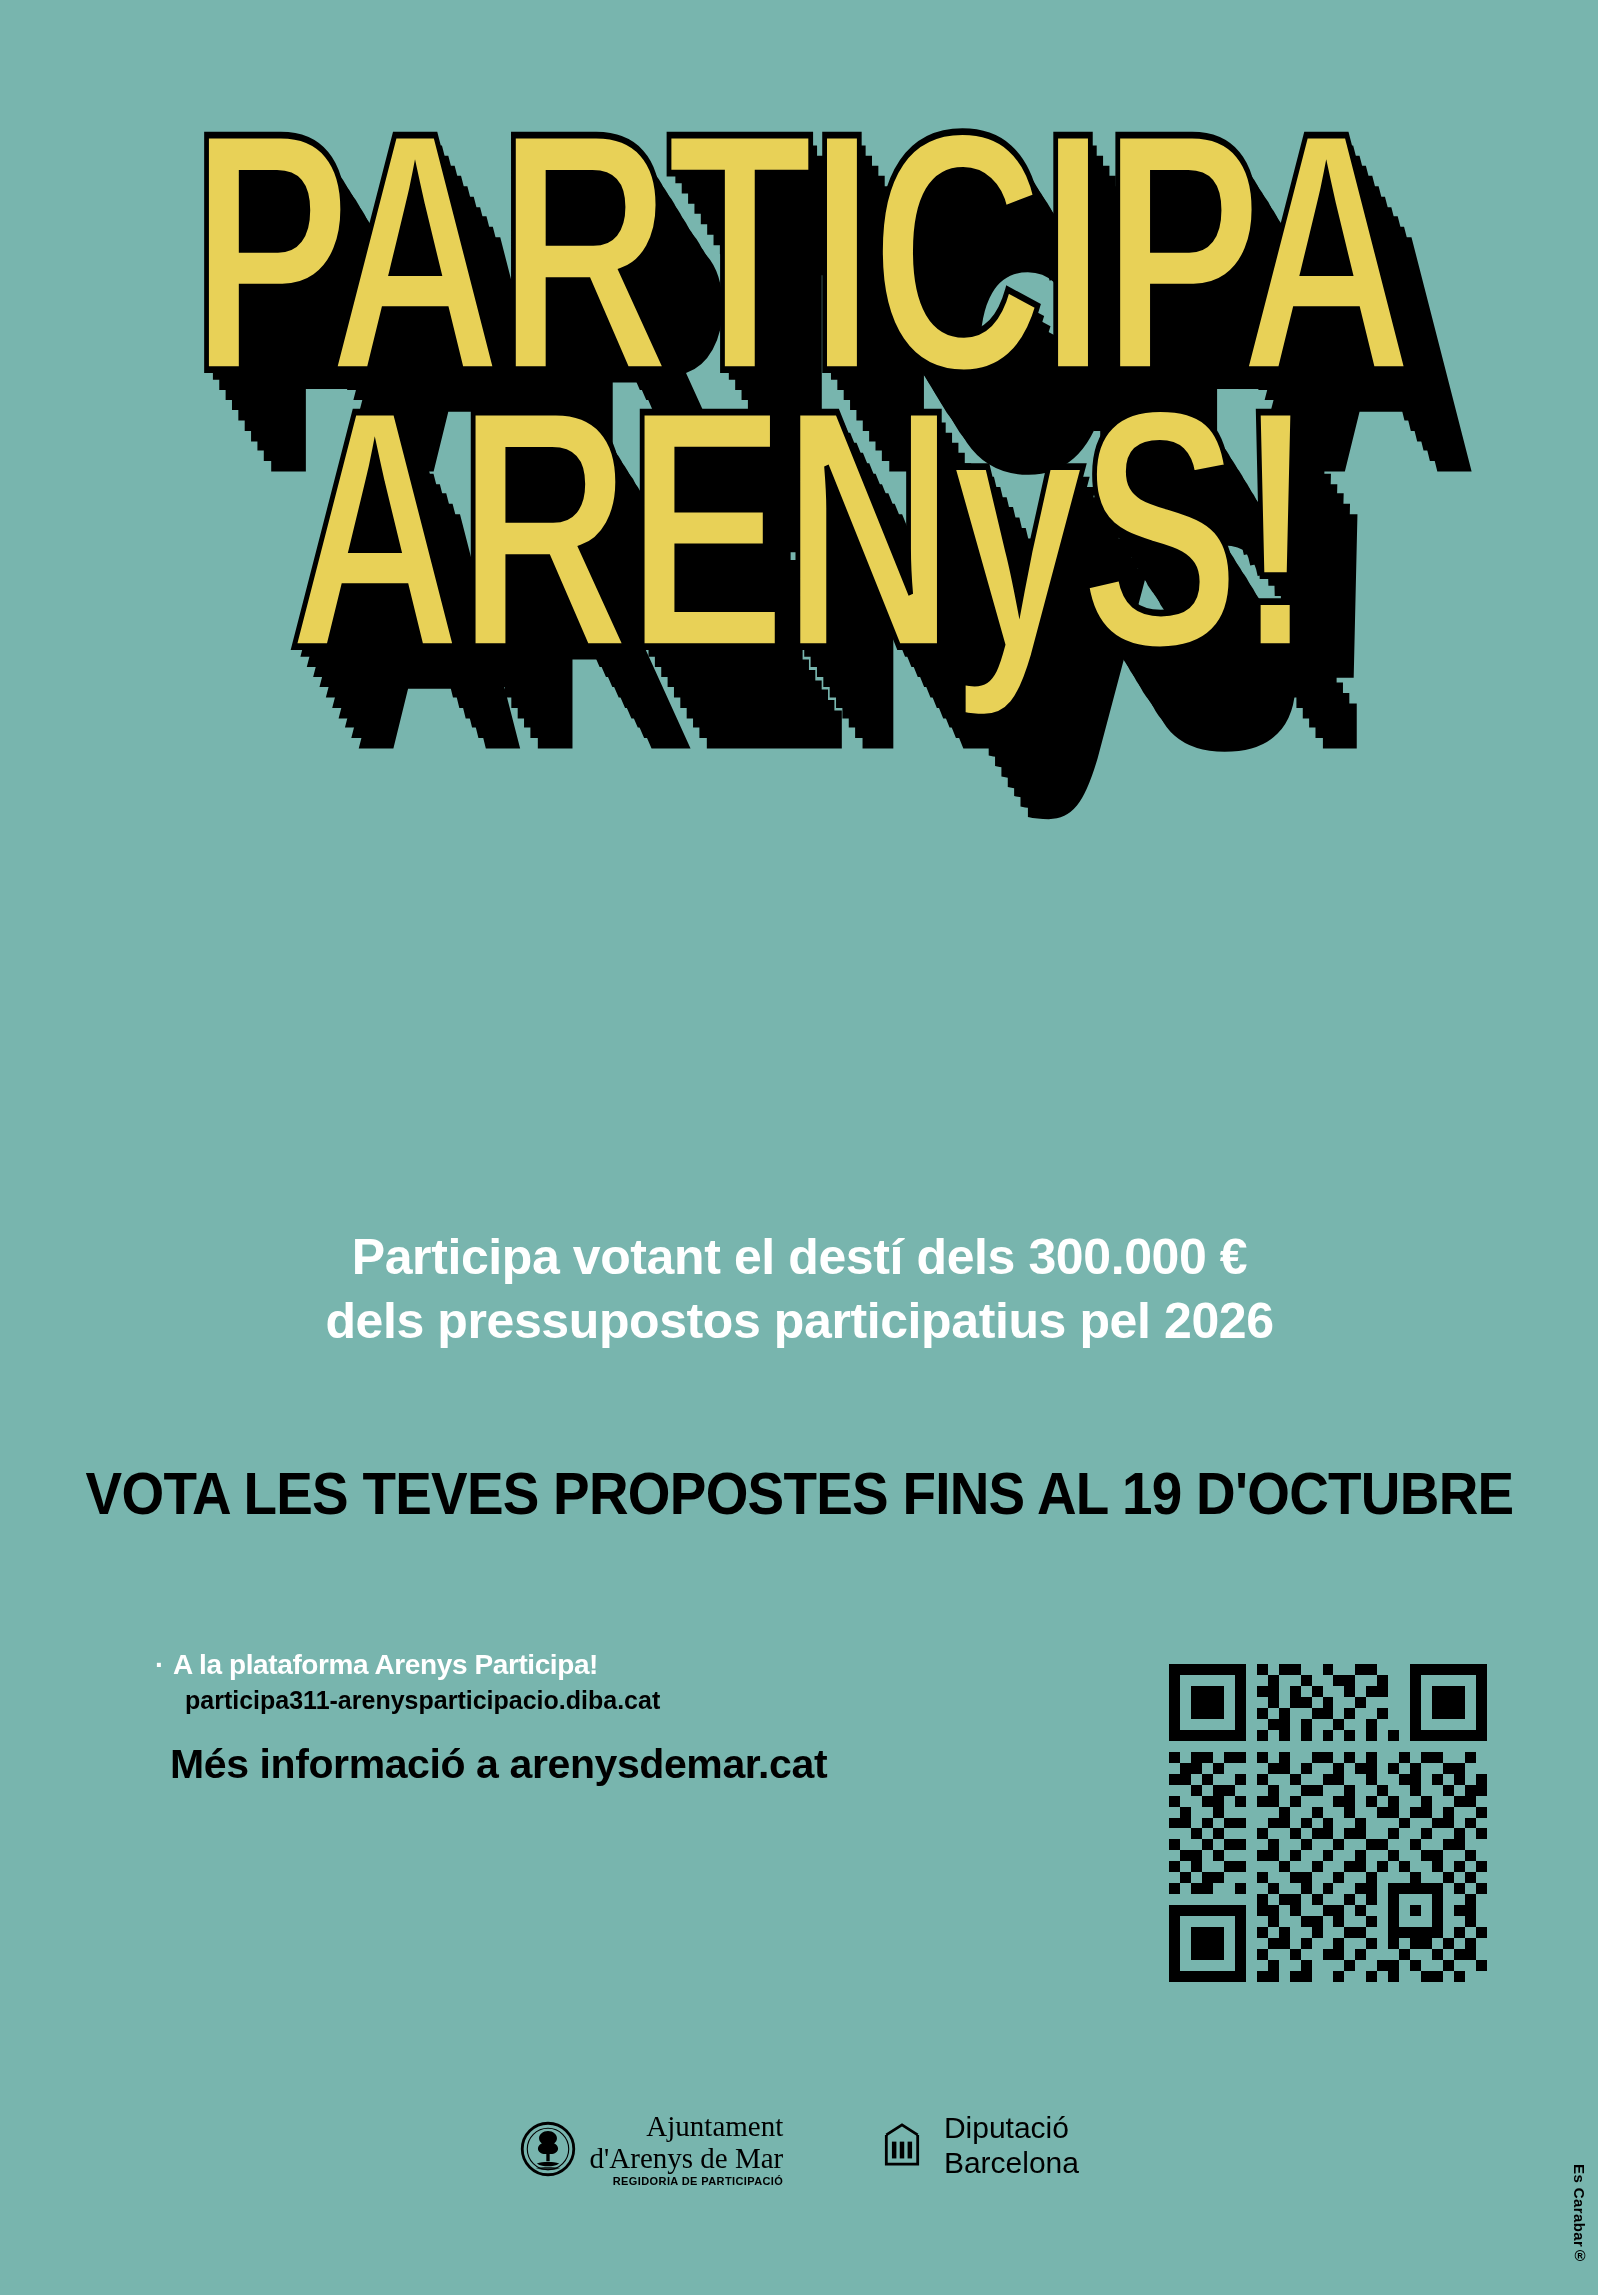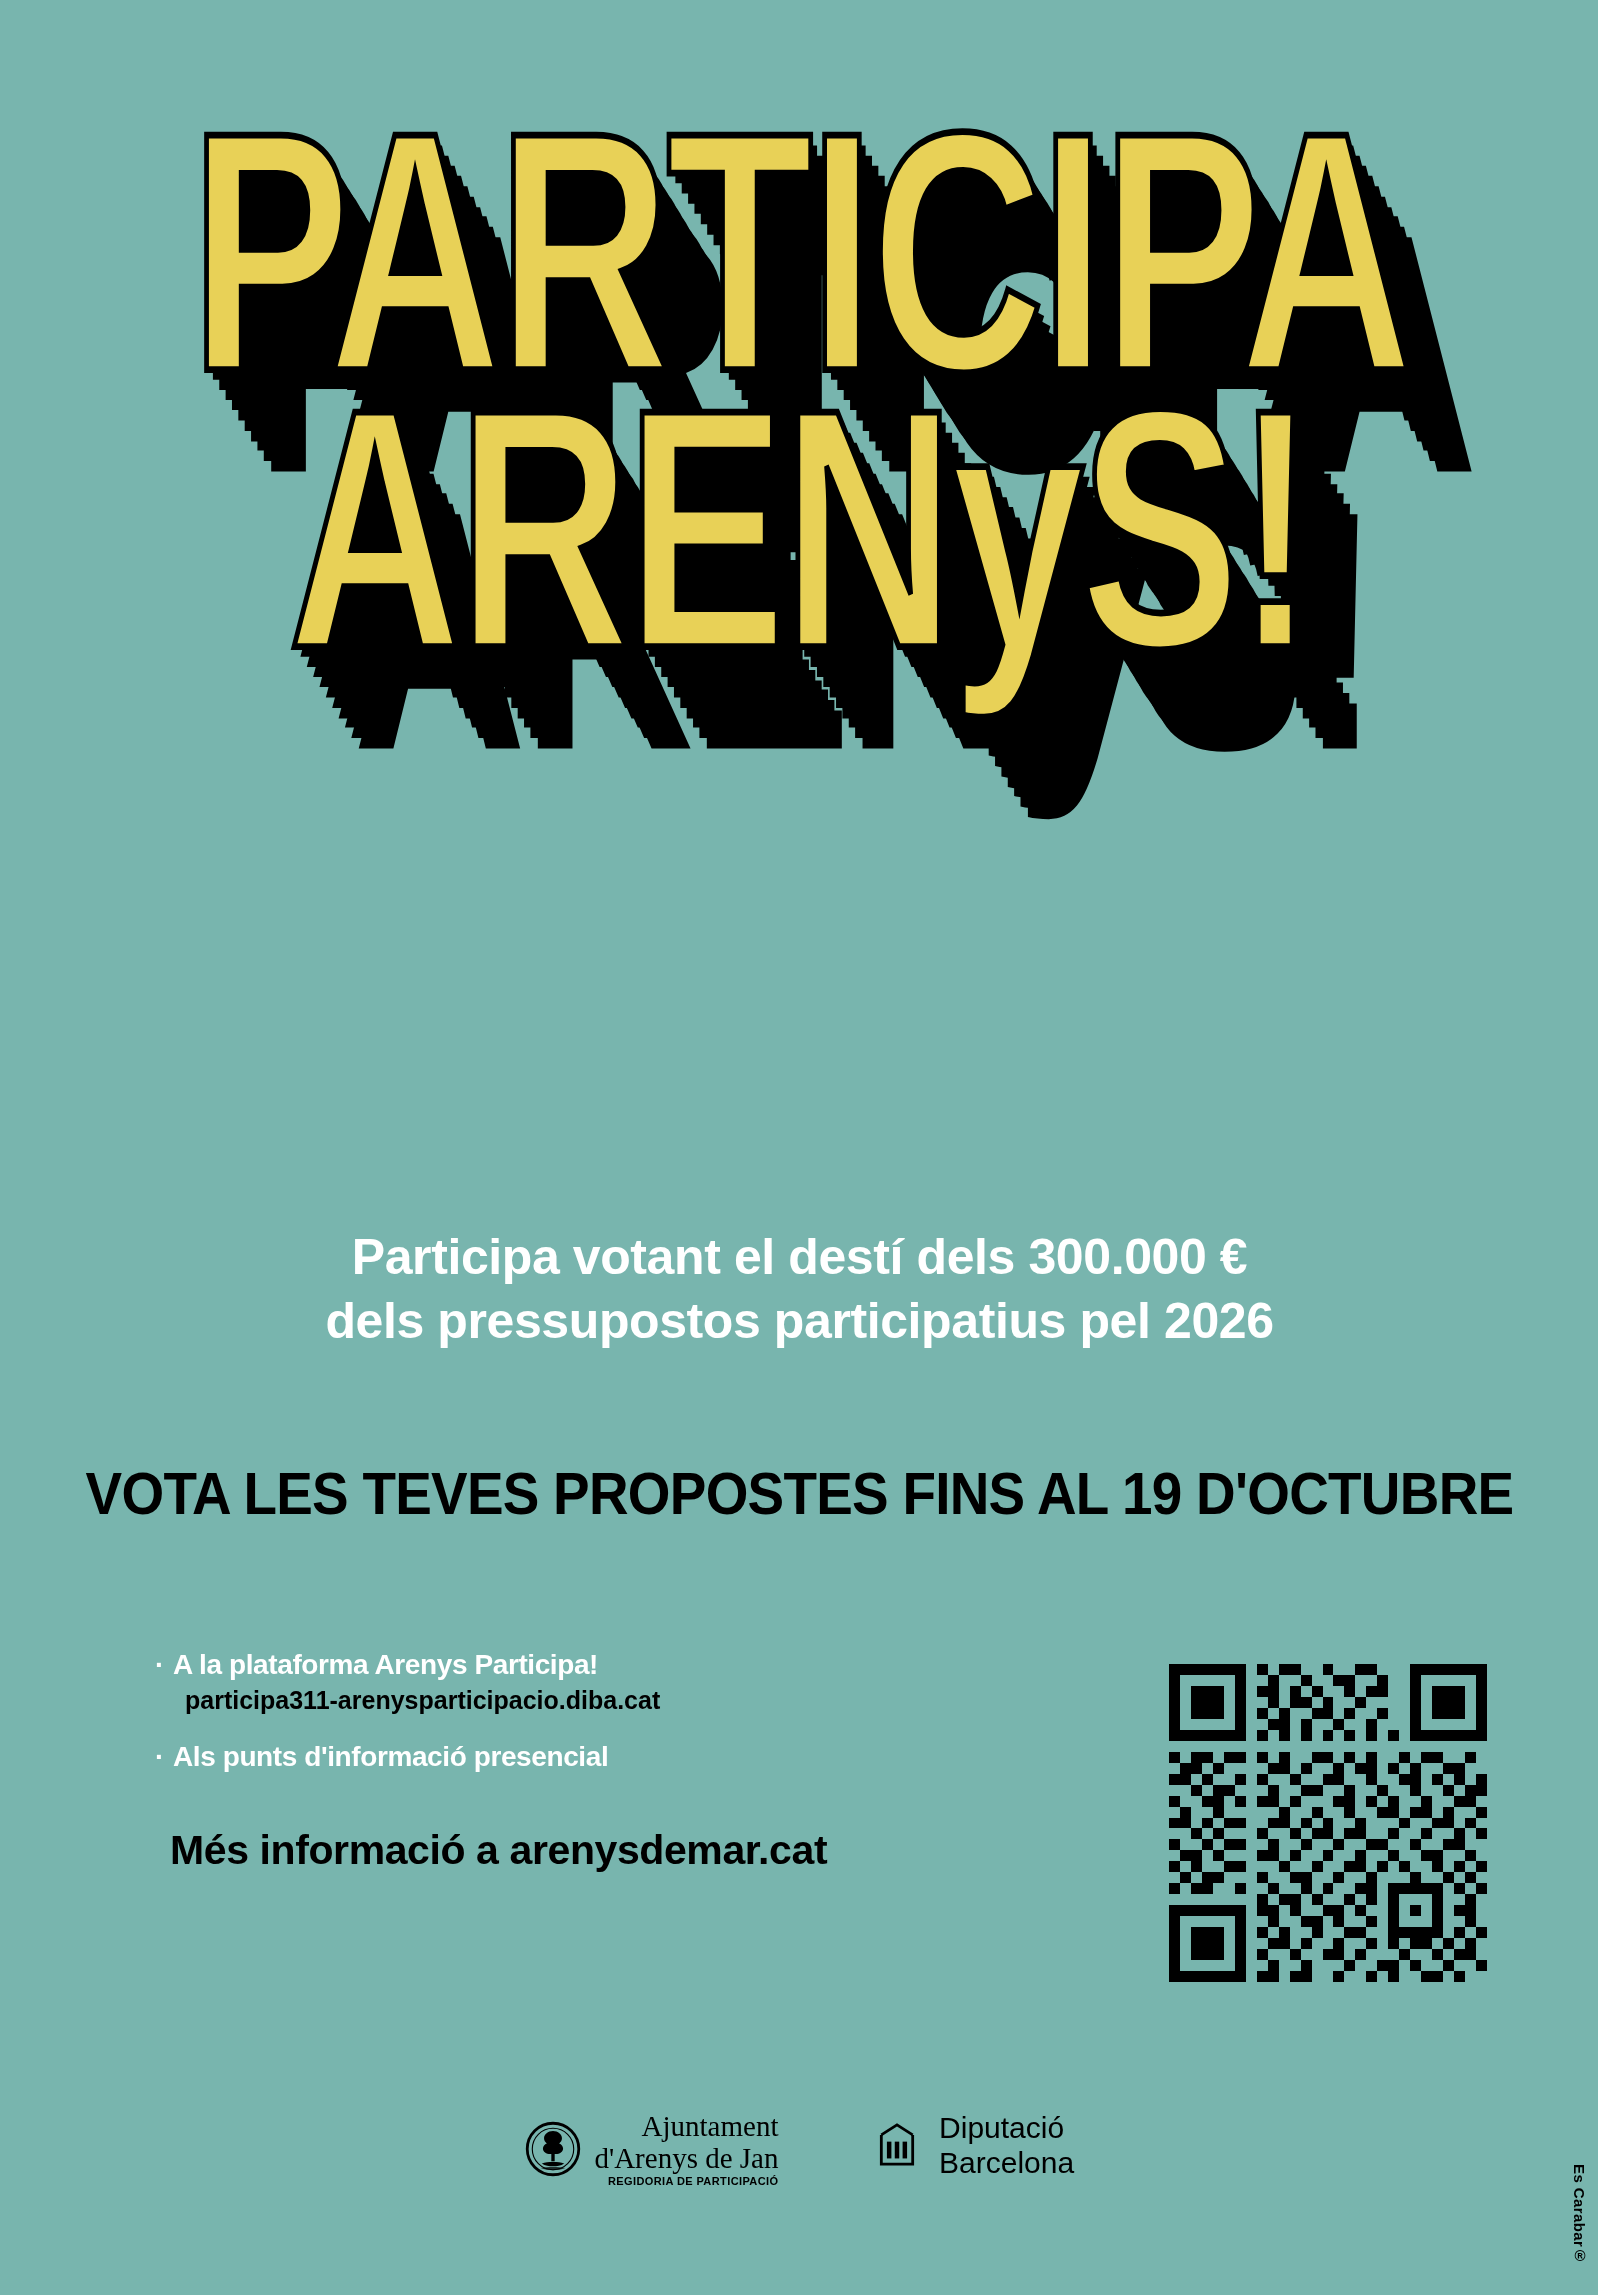--- a/index.html
+++ b/index.html
@@ -207,23 +207,20 @@
     <div>dels pressupostos participatius pel 2026</div>
   </div>
 
   <div class="vote-line">VOTA LES TEVES PROPOSTES FINS AL 19 D'OCTUBRE</div>
 
   <div class="info-block">
     <div class="bullet">
       <span class="dot">·</span><span>A la plataforma Arenys Participa!</span>
     </div>
     <div class="url-small">participa311-arenysparticipacio.diba.cat</div>
-    <div class="bullet bullet-2">
-      <span class="dot">·</span><span>Als punts d'informació presencial</span>
-    </div>
     <div class="more-info">Més informació a arenysdemar.cat</div>
   </div>
 
   <div class="qr">
     <svg width="318" height="318" viewBox="0 0 29 29" shape-rendering="crispEdges">
       <rect width="29" height="29" fill="#78b5ae"></rect>
       <g fill="#000000">
 
         <rect x="0" y="0" width="7" height="1"></rect>
           <rect x="0" y="6" width="7" height="1"></rect>
@@ -476,21 +473,21 @@
         <circle cx="50" cy="50" r="37" fill="none" stroke="#000" stroke-width="2"></circle>
         <g fill="#000">
           <path d="M50 18c-9 0-16 6-16 13 0 4 2 7 5 9-4 1-7 5-7 9 0 6 6 10 13 10h10c7 0 13-4 13-10 0-4-3-8-7-9 3-2 5-5 5-9 0-7-7-13-16-13z"></path>
           <rect x="47" y="56" width="6" height="16"></rect>
           <path d="M30 76c6-3 12-3 20-3s14 0 20 3c-6 4-13 5-20 5s-14-1-20-5z"></path>
           <path d="M28 84c7-2 14-2 22-2s15 0 22 2c-7 3-14 4-22 4s-15-1-22-4z" opacity="0.75"></path>
         </g>
       </svg>
       <div class="logo-text-1">
         <div class="l1">Ajuntament</div>
-        <div class="l2">d'Arenys de Jan</div>
+        <div class="l2">d'Arenys de Mar</div>
         <div class="l3">REGIDORIA DE PARTICIPACIÓ</div>
       </div>
     </div>
 
     <div class="logo">
       <svg class="logo-mark" viewBox="0 0 100 100">
         <g fill="none" stroke="#000" stroke-width="5">
           <path d="M22 32 L22 84 L78 84 L78 32"></path>
           <path d="M22 32 L50 14 L78 32"></path>
         </g>

